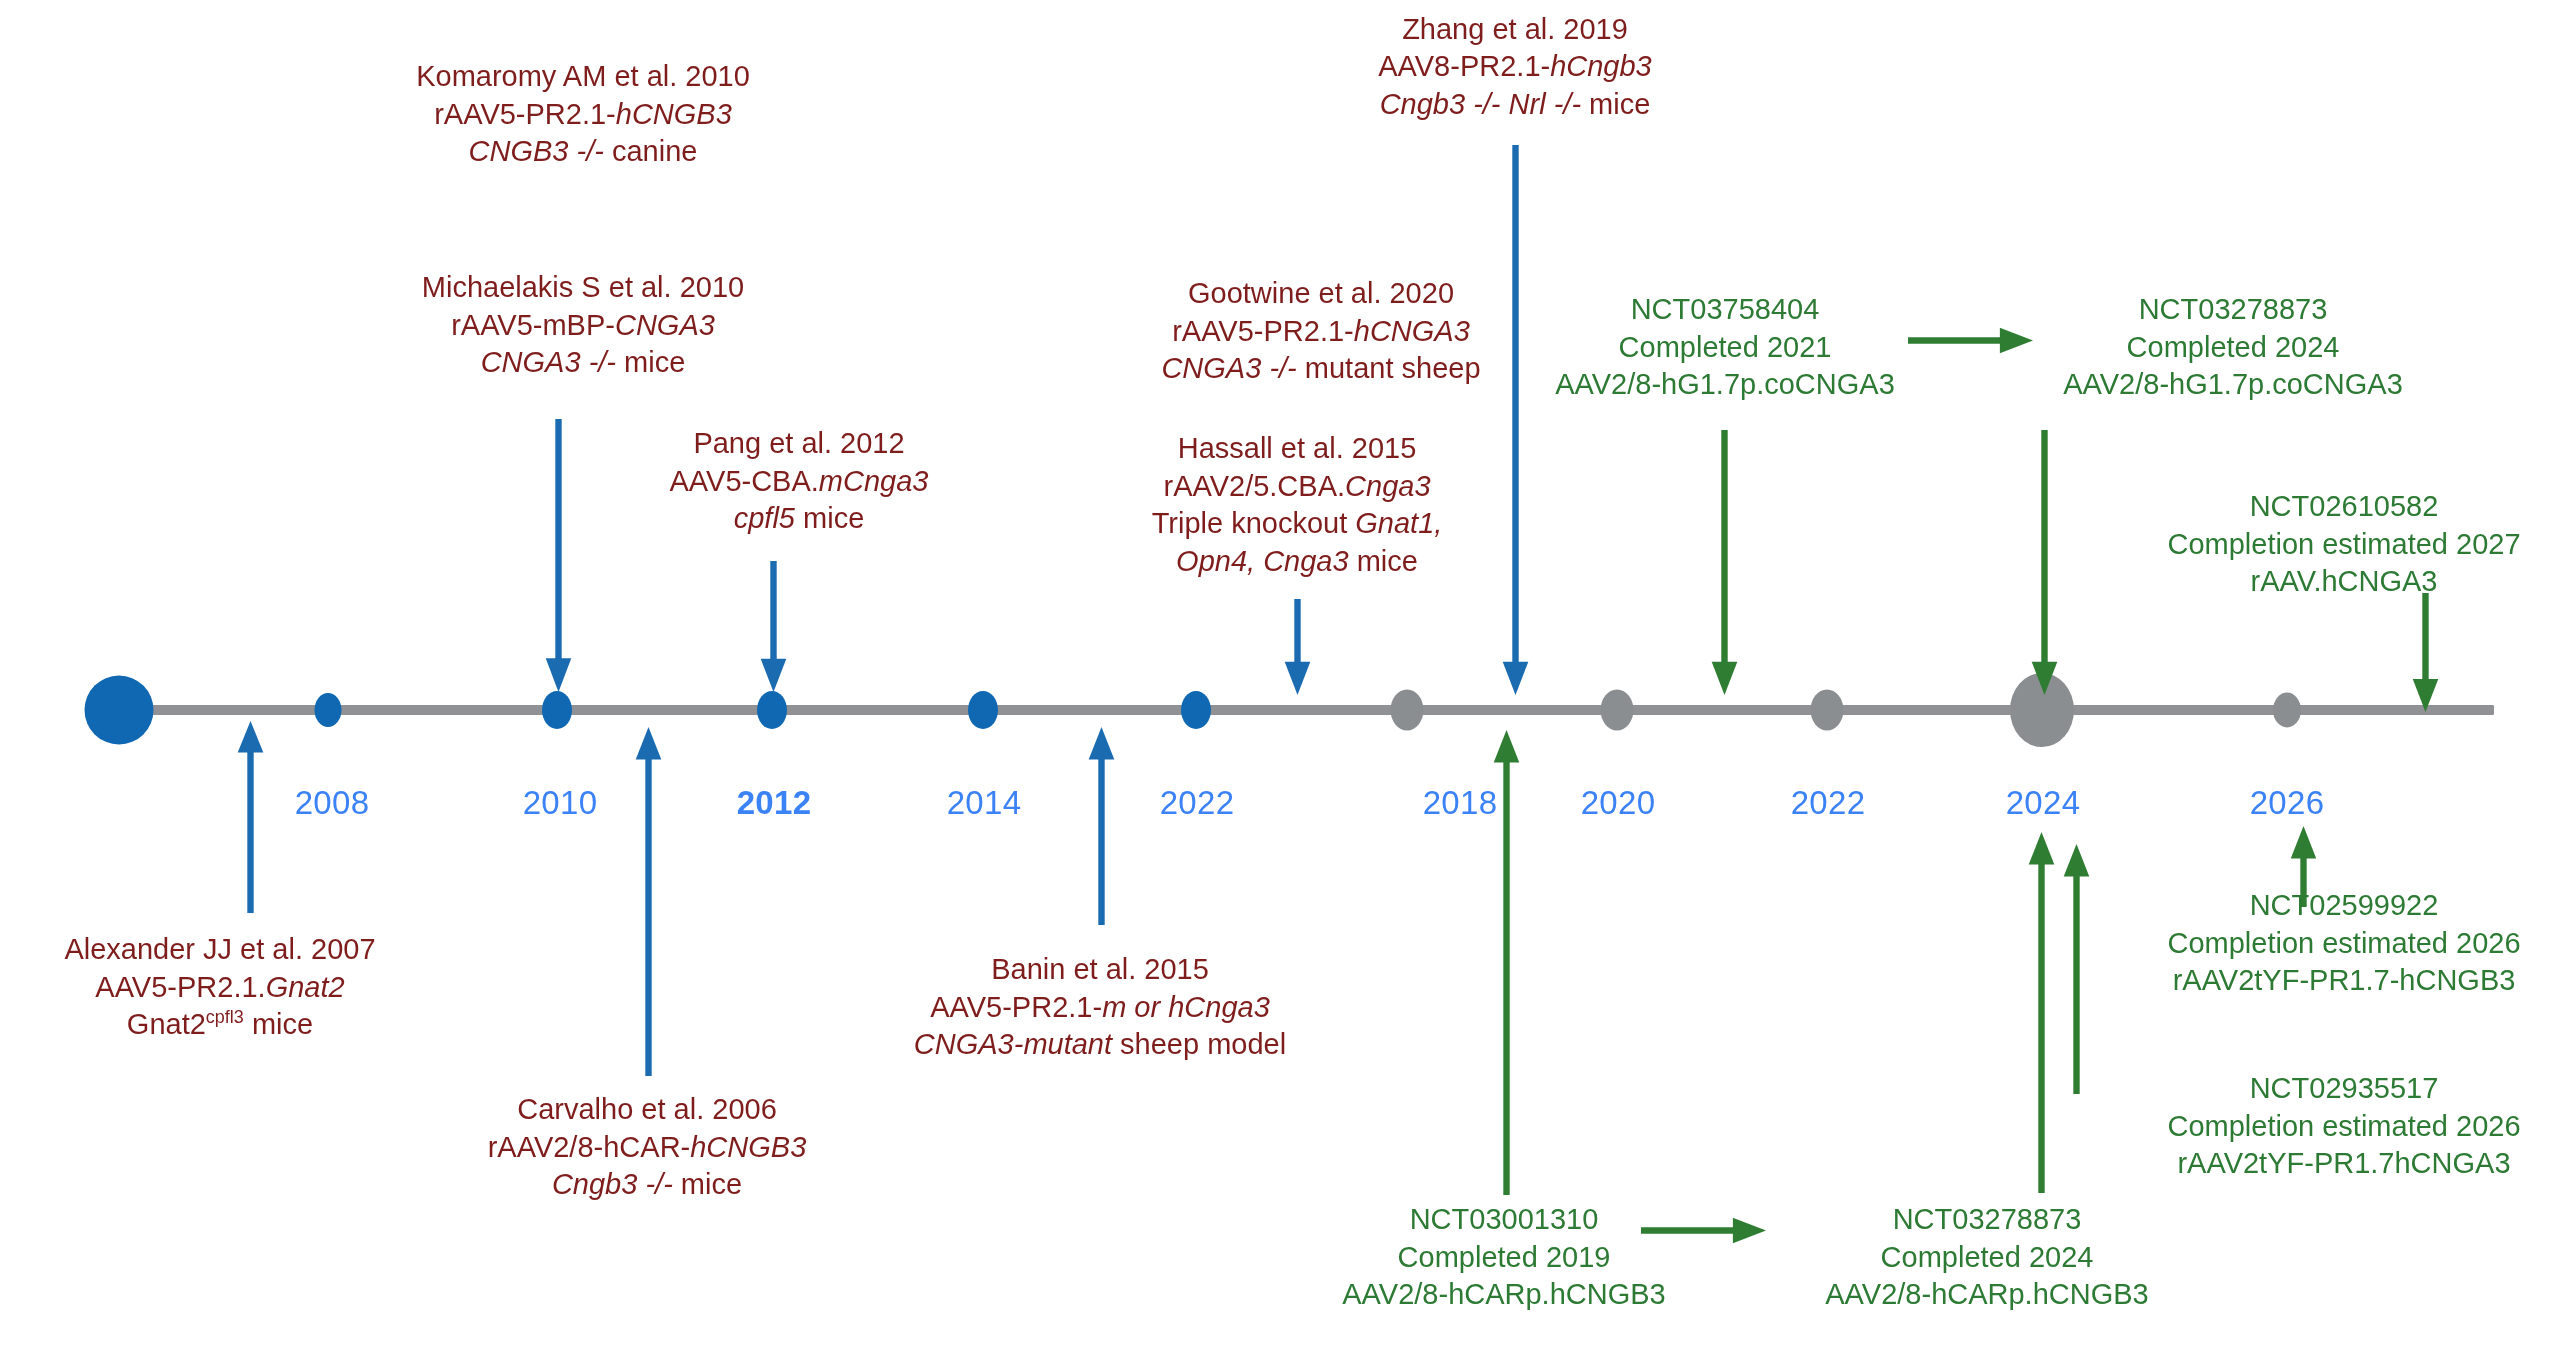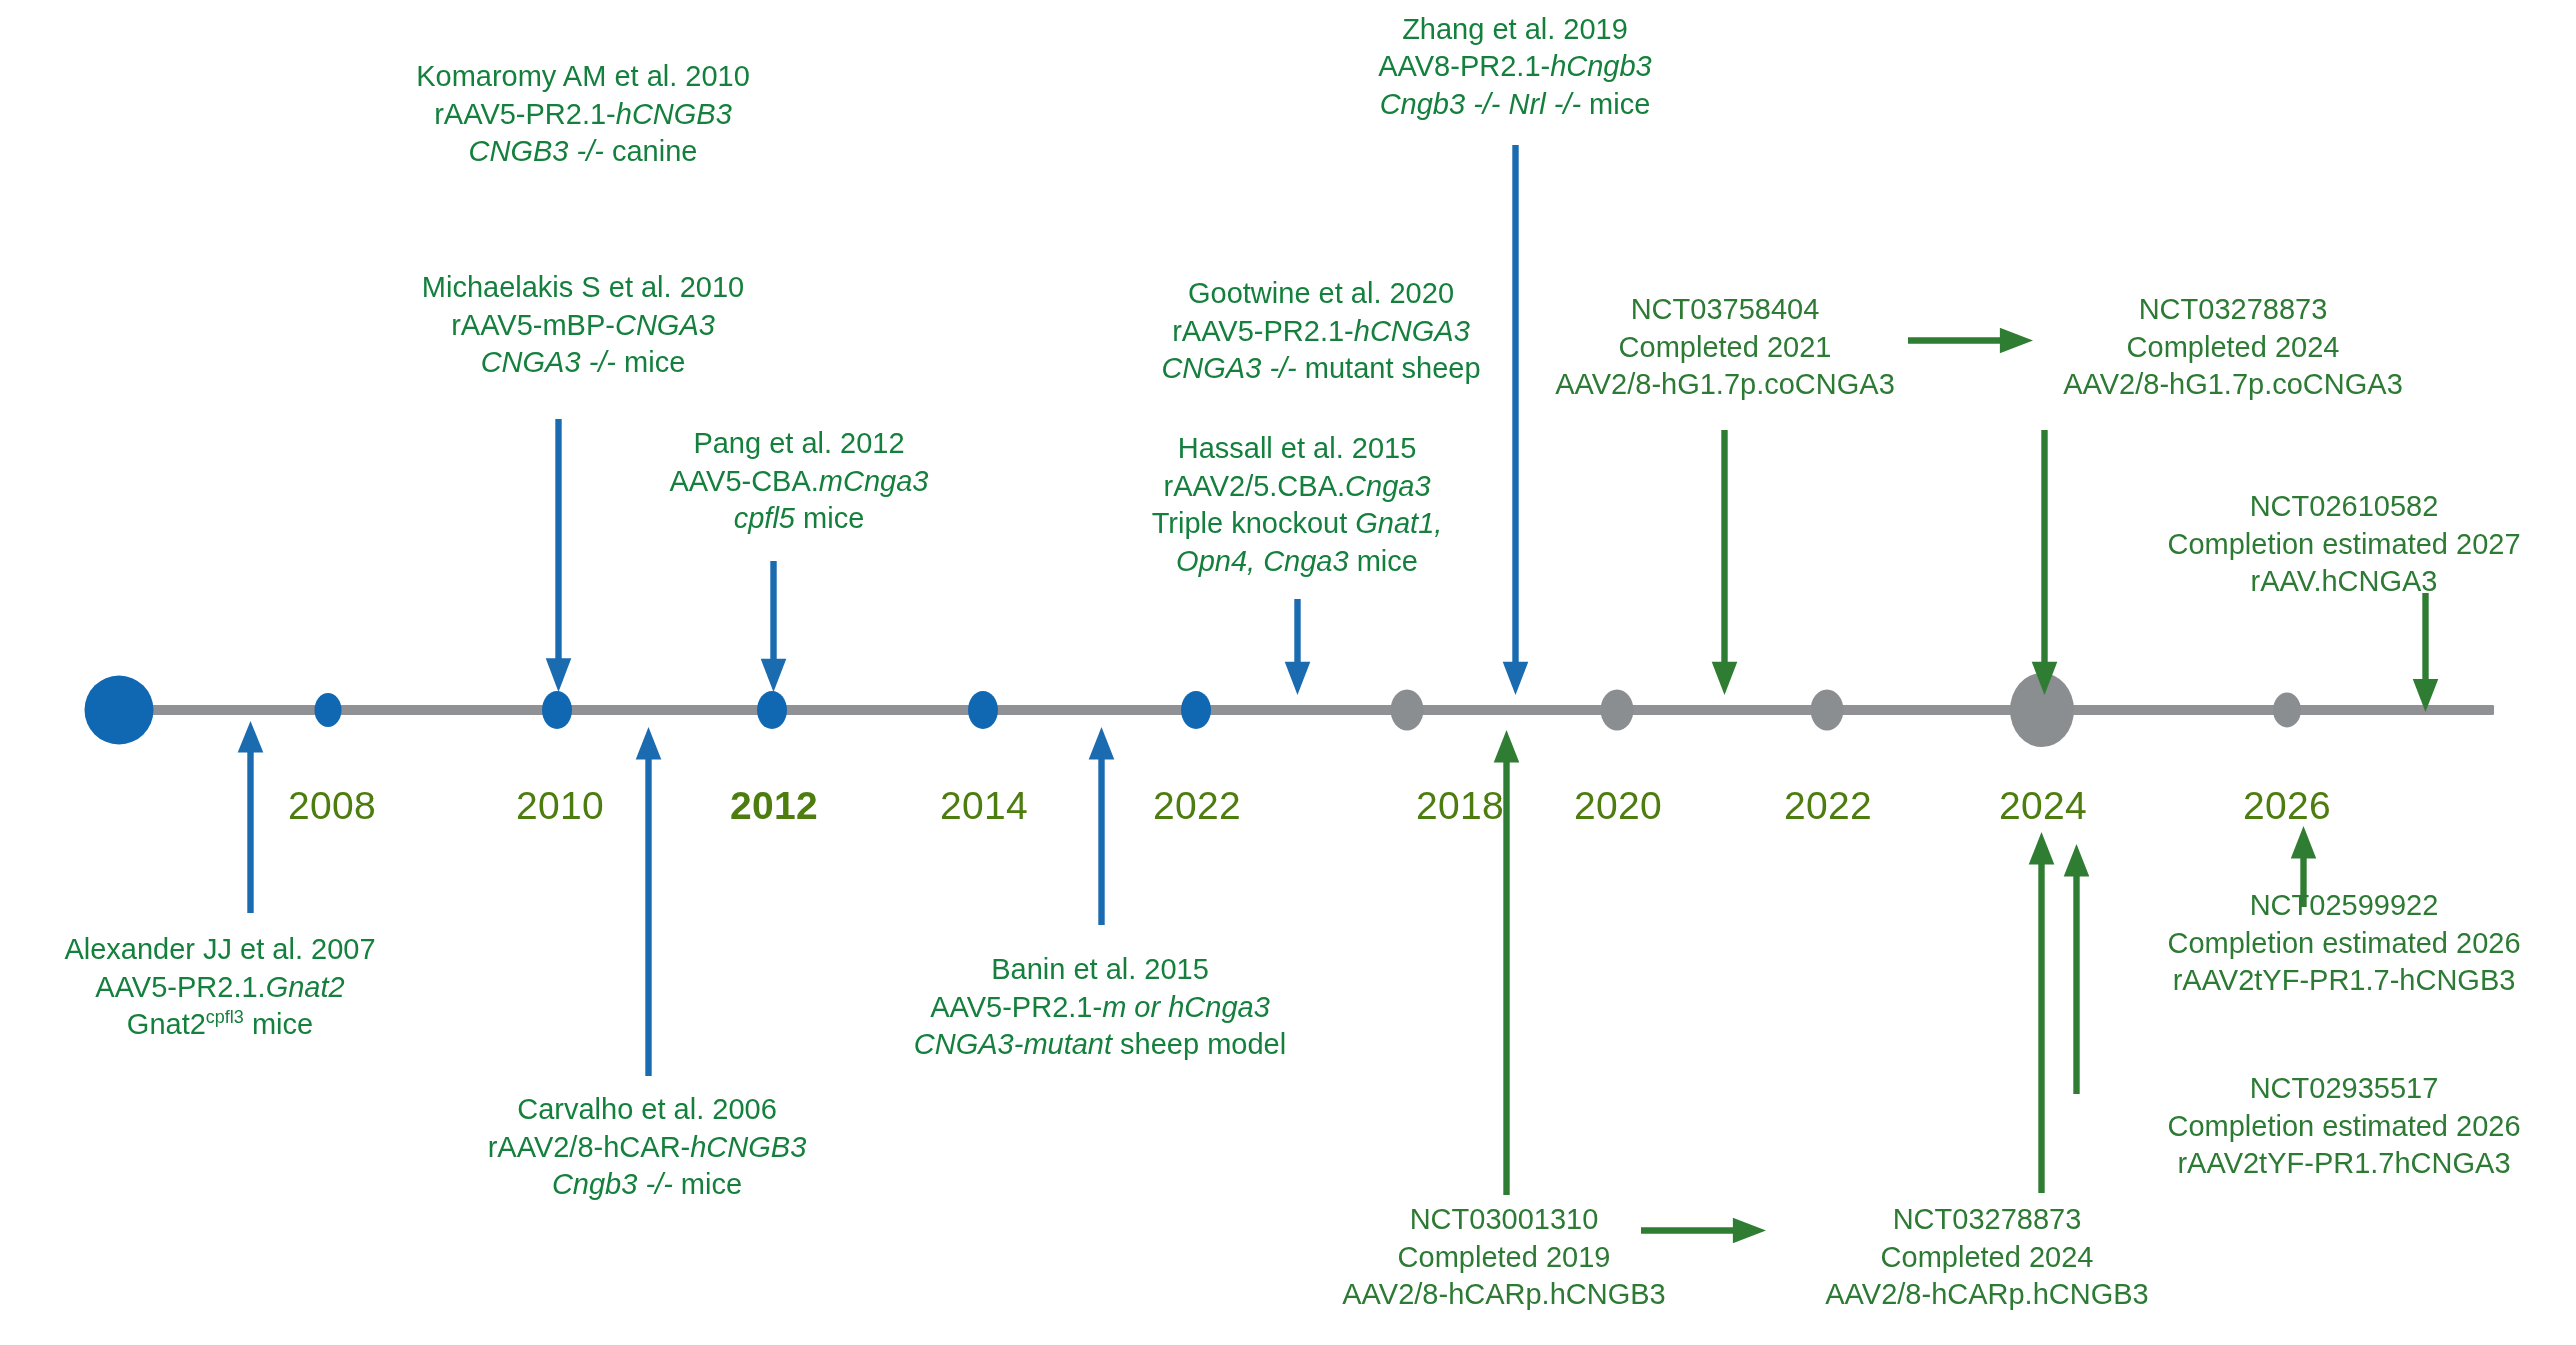--- a/index.html
+++ b/index.html
@@ -30,34 +30,34 @@
     border-radius:50%;
     transform:translate(-50%,-50%);
   }
   .node.blue{background:#1068b3;}
   .node.grey{background:#8b8e91;}
 
   
   .year{
     position:absolute;
     transform:translateX(-50%);
-    font-size:39px;
-    color:#4d7c0f;
+    font-size:33px;
+    color:#3b82f6;
     letter-spacing:0.3px;
     white-space:nowrap;
   }
 
   
   .note{
     position:absolute;
     font-size:29px;
     line-height:1.30;
     white-space:nowrap;
   }
-  .note.blue{color:#15803d;}
+  .note.blue{color:#7f1d1d;}
   .note.green{color:#2c7a33;}
   .note.c{text-align:center;transform:translateX(-50%);}
   .note i{font-style:italic;}
   .note sup{font-size:0.62em;vertical-align:super;line-height:0;}
 
   
   .conn{position:absolute;}
   .conn svg{display:block;overflow:visible;}
 </style>
 </head>

